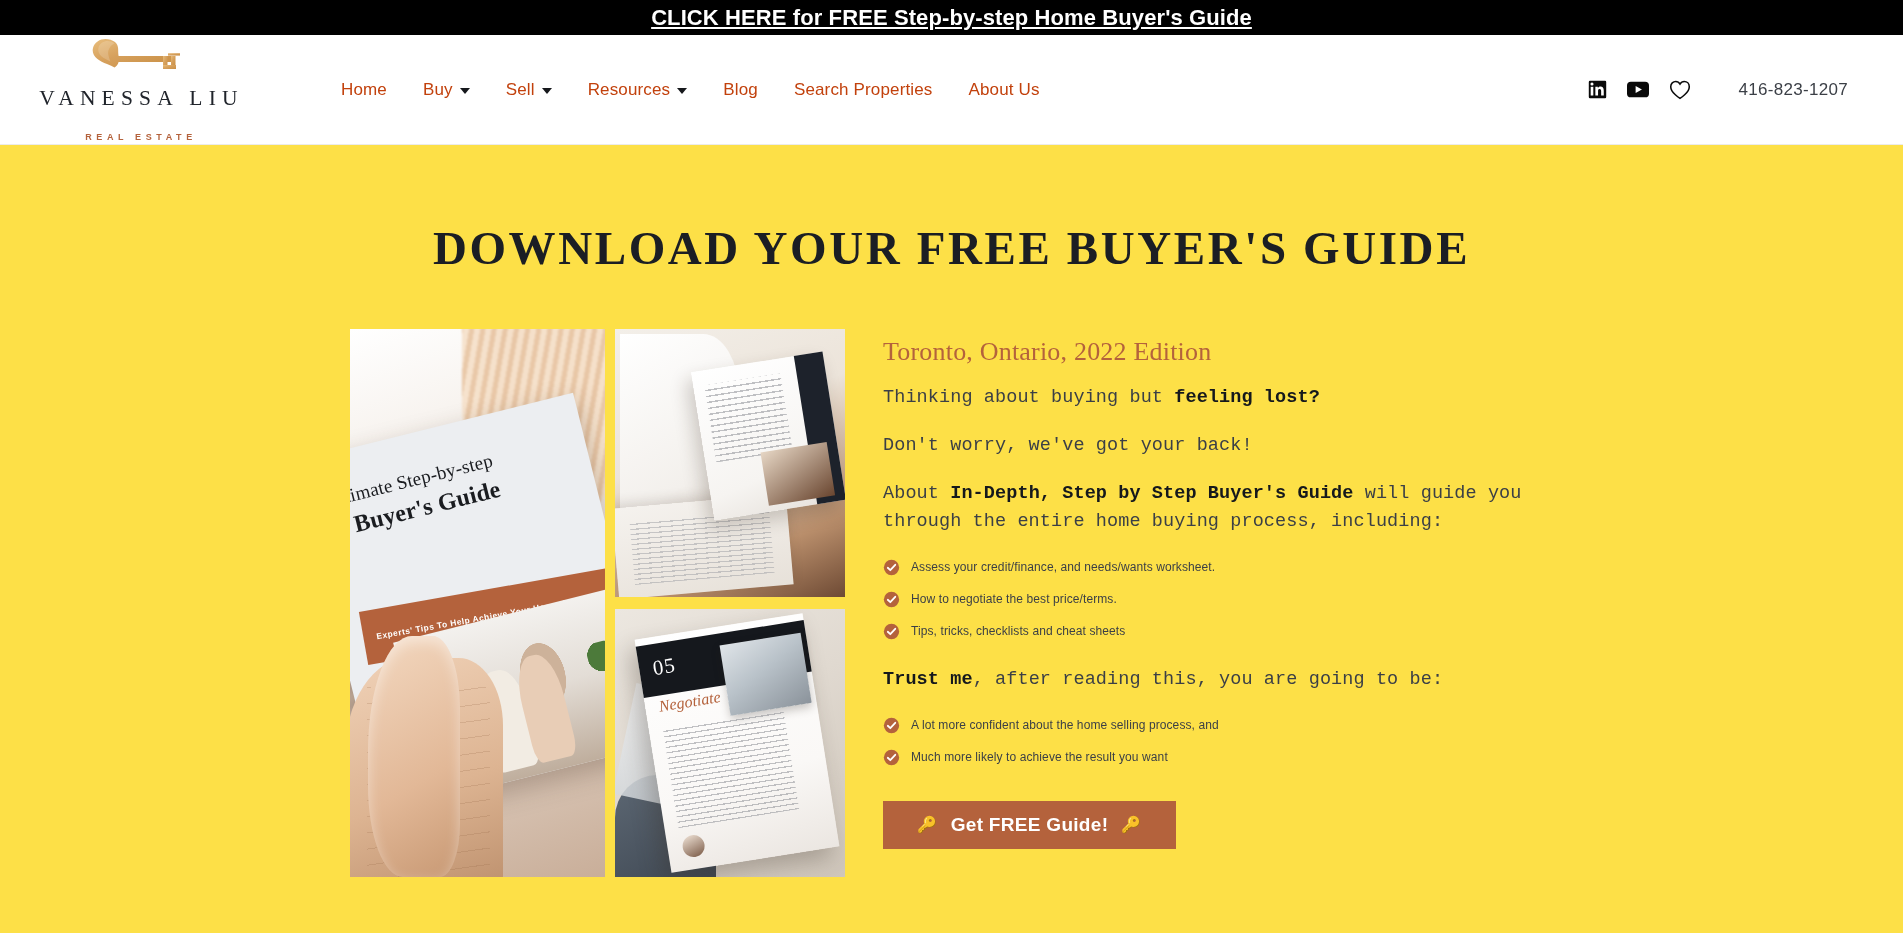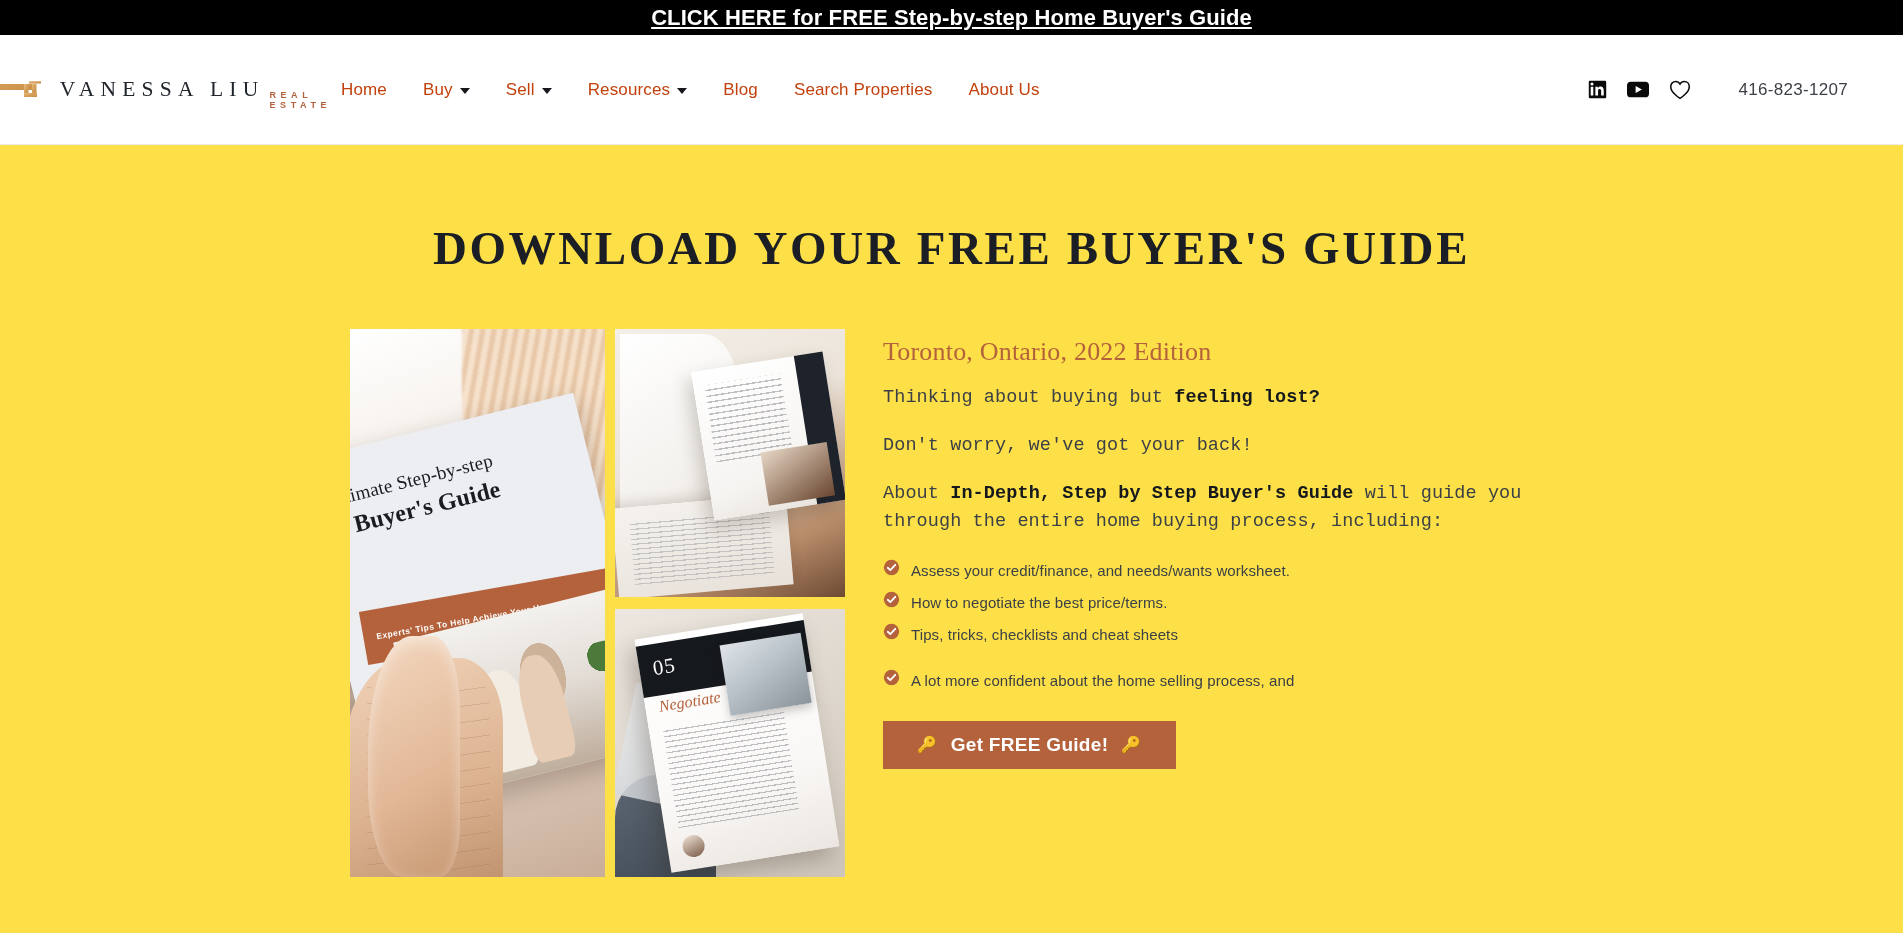--- a/index.html
+++ b/index.html
@@ -34,21 +34,21 @@
     height: 110px;
     background: #ffffff;
     display: flex;
     align-items: center;
     position: relative;
     border-bottom: 1px solid #ececea;
   }
   .logo-block {
     width: 255px;
     display: flex;
-    flex-direction: row;
+    flex-direction: column;
     align-items: center;
     justify-content: center;
     padding-left: 22px;
     cursor: pointer;
   }
   .logo-key { margin-bottom: 4px; }
   .logo-name {
     font-family: "Liberation Serif", serif;
     font-size: 21.5px;
     letter-spacing: 6.2px;
@@ -339,24 +339,24 @@
     line-height: 1.47;
     margin-bottom: 21px;
     letter-spacing: .1px;
     font-family: Liberation Mono, monospace;
   }
   .para b { color: #15181c; font-weight: 700; }
 
   .check-list { list-style: none; margin-bottom: 23px; }
   .check-item {
     display: flex;
-    align-items: flex-end;
+    align-items: center;
     gap: 11px;
     margin-bottom: 9px;
-    font-size: 15px;
+    font-size: 12px;
     color: #3b3f46;
     letter-spacing: .1px;
   }
   .check-icon { flex-shrink: 0; margin-top: 3px; }
 
   .cta-btn {
     margin-top: 9px;
     display: inline-flex;
     align-items: center;
     justify-content: center;
@@ -553,31 +553,43 @@
           <span class="check-icon">
             <svg width="17" height="17" viewBox="0 0 20 20">
                 <circle cx="10" cy="10" r="9" fill="#b4623c"></circle>
                 <path d="M5.6 10.3 L8.6 13.2 L14.4 6.8" fill="none" stroke="#ffffff" stroke-width="2.1" stroke-linecap="round" stroke-linejoin="round"></path>
               </svg>
           </span>
           <span>Tips, tricks, checklists and cheat sheets</span>
         </li>
       </ul>
 
+      <p class="para">
+        <b>Trust me</b><span>, after reading this, you are going to be:</span>
+      </p>
 
       <ul class="check-list">
         <li class="check-item">
           <span class="check-icon">
             <svg width="17" height="17" viewBox="0 0 20 20">
                 <circle cx="10" cy="10" r="9" fill="#b4623c"></circle>
                 <path d="M5.6 10.3 L8.6 13.2 L14.4 6.8" fill="none" stroke="#ffffff" stroke-width="2.1" stroke-linecap="round" stroke-linejoin="round"></path>
               </svg>
           </span>
           <span>A lot more confident about the home selling process, and</span>
         </li>
+        <li class="check-item">
+          <span class="check-icon">
+            <svg width="17" height="17" viewBox="0 0 20 20">
+                <circle cx="10" cy="10" r="9" fill="#b4623c"></circle>
+                <path d="M5.6 10.3 L8.6 13.2 L14.4 6.8" fill="none" stroke="#ffffff" stroke-width="2.1" stroke-linecap="round" stroke-linejoin="round"></path>
+              </svg>
+          </span>
+          <span>Much more likely to achieve the result you want</span>
+        </li>
       </ul>
 
       <button class="cta-btn">
         <span class="cta-key">🔑</span>
         <span>Get FREE Guide!</span>
         <span class="cta-key">🔑</span>
       </button>
     </div>
   </div>
 </main>

